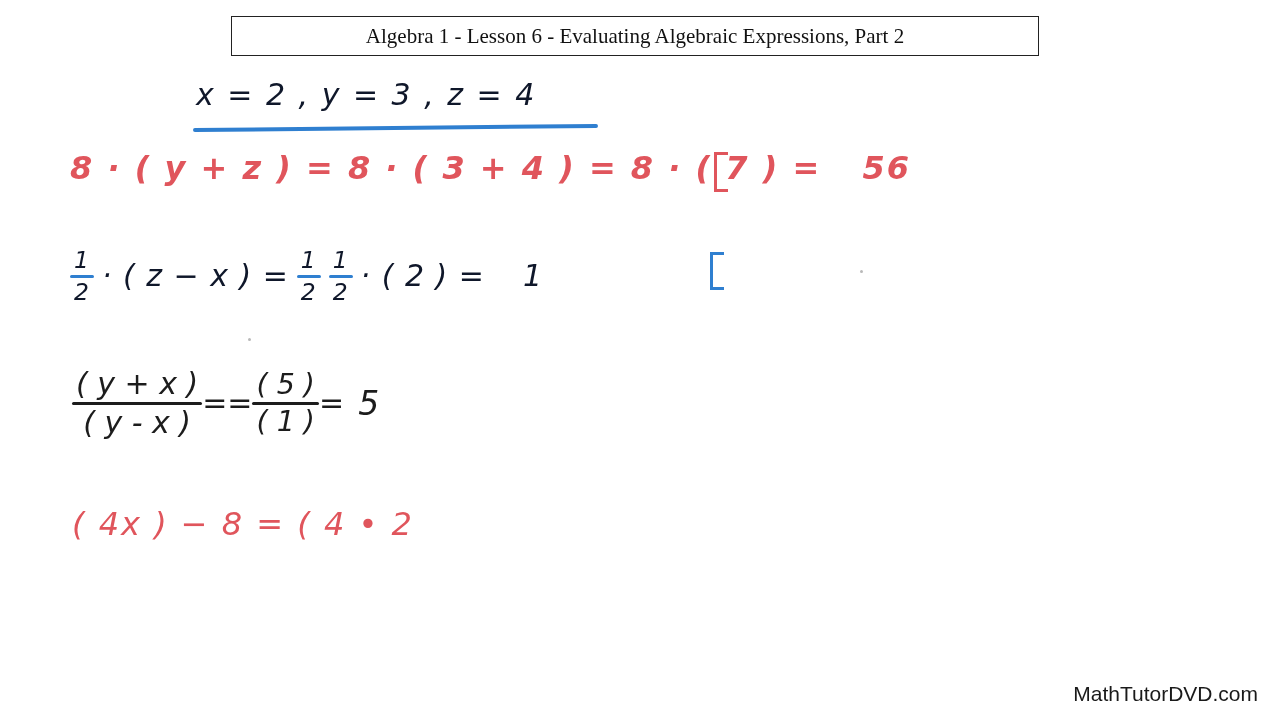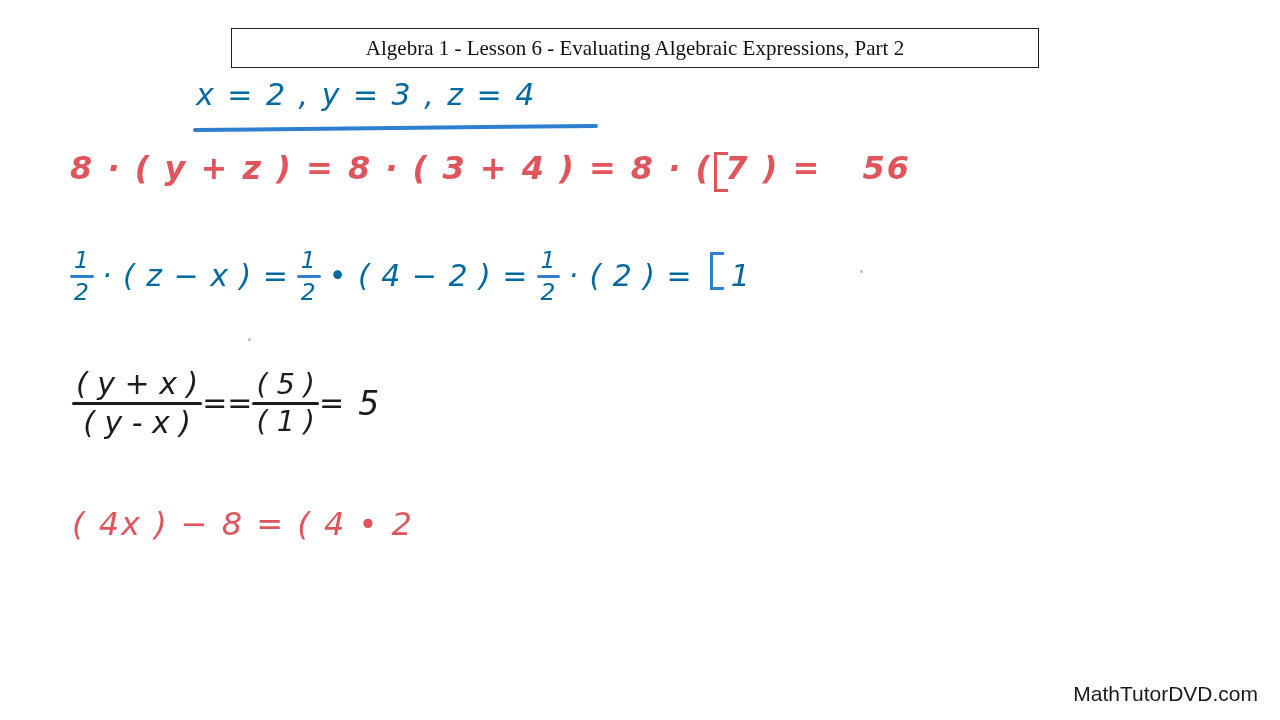--- a/index.html
+++ b/index.html
@@ -21,38 +21,37 @@
     position: absolute;
     left: 231px;
     top: 16px;
     width: 808px;
     height: 40px;
     border: 1px solid #222222;
     box-sizing: border-box;
     display: flex;
     align-items: center;
     justify-content: center;
-    margin-top: 12px;
   }
   #title-text {
     font-family: "Liberation Serif", serif;
     font-size: 21px;
     color: #111111;
     white-space: nowrap;
   }
 
   
   .hand {
     position: absolute;
     font-family: "DejaVu Sans", sans-serif;
     font-style: italic;
     white-space: nowrap;
     line-height: 1;
   }
-  .blue  { color: #0369a1; }
+  .blue  { color: #0f172a; }
   .red   { color: #e0555c; }
   .black { color: #1c1c1c; }
 
   
   #givens {
     left: 196px;
     top: 80px;
     font-size: 30px;
     letter-spacing: 2px;
   }
@@ -194,21 +193,20 @@
       <span class="num">1</span>
       <span class="bar"></span>
       <span class="den">2</span>
     </span>
     <span>· ( z − x )   =</span>
     <span class="frac blue">
       <span class="num">1</span>
       <span class="bar"></span>
       <span class="den">2</span>
     </span>
-    <span>• ( 4 − 2 )   =</span>
     <span class="frac blue">
       <span class="num">1</span>
       <span class="bar"></span>
       <span class="den">2</span>
     </span>
     <span>· ( 2 )   =</span>
     <span style="padding-left:30px;">1</span>
   </div>
   <div id="expr2-bracket"></div>
 

